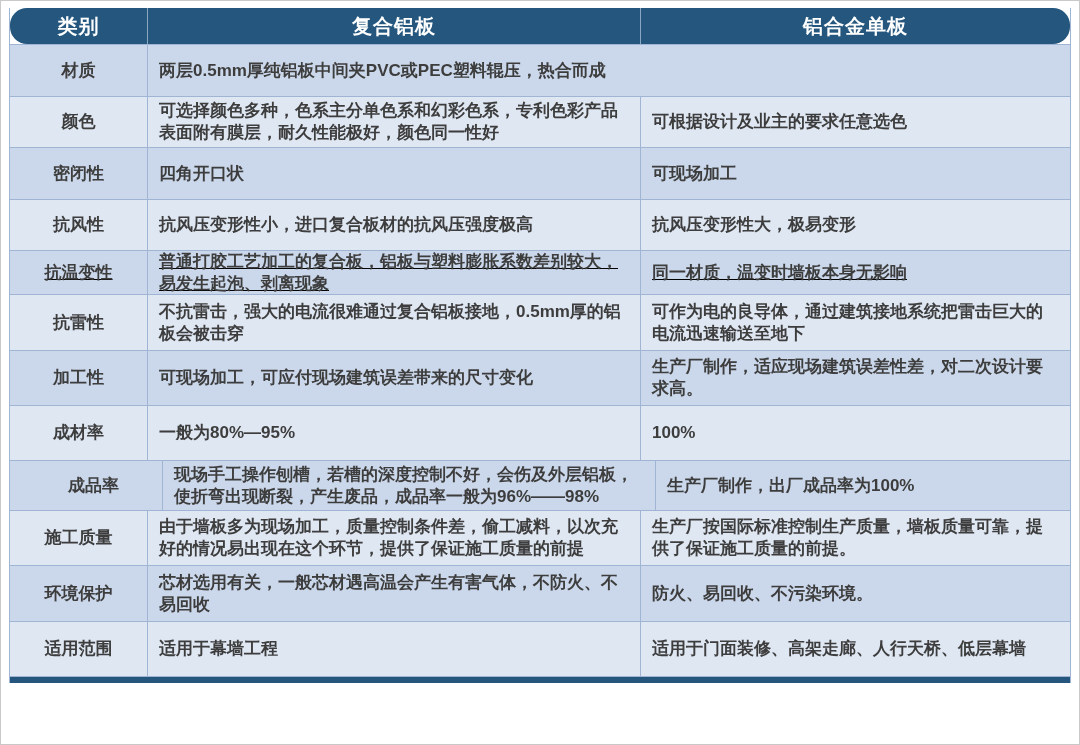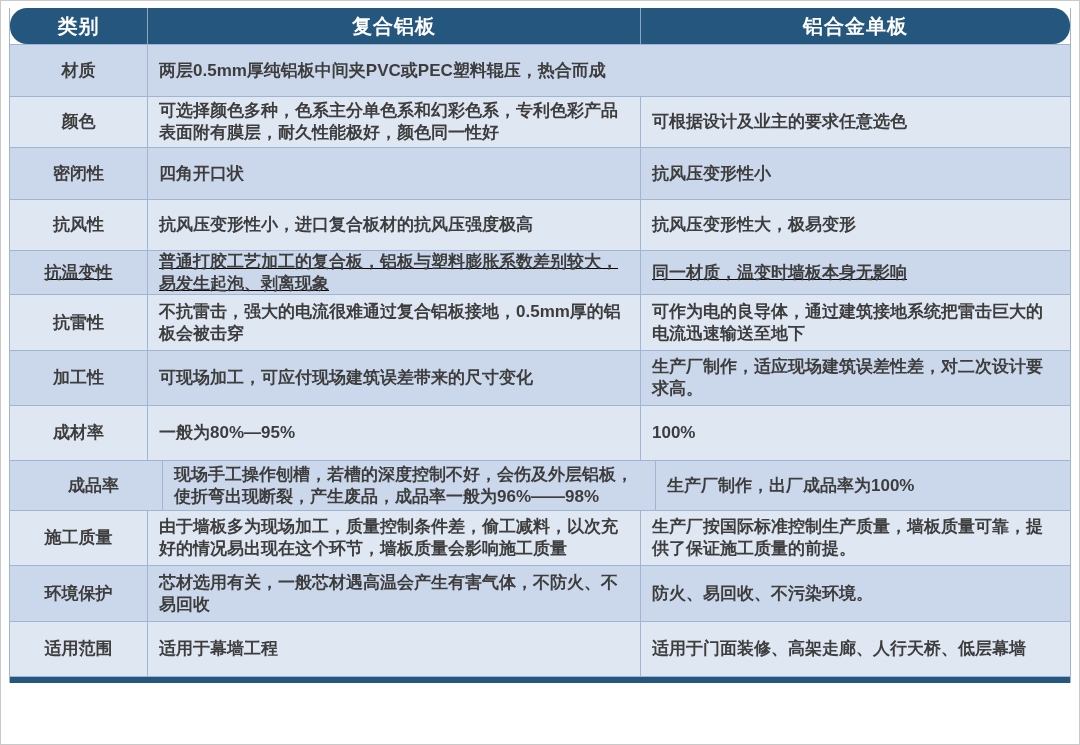--- a/index.html
+++ b/index.html
@@ -92,21 +92,21 @@
 
   <div class="trow">
     <div class="cell col-cat">颜色</div>
     <div class="cell col-comp">可选择颜色多种，色系主分单色系和幻彩色系，专利色彩产品表面附有膜层，耐久性能极好，颜色同一性好</div>
     <div class="cell col-single">可根据设计及业主的要求任意选色</div>
   </div>
 
   <div class="trow">
     <div class="cell col-cat">密闭性</div>
     <div class="cell col-comp">四角开口状</div>
-    <div class="cell col-single">抗风压变形性小</div>
+    <div class="cell col-single">可现场加工</div>
   </div>
 
   <div class="trow">
     <div class="cell col-cat">抗风性</div>
     <div class="cell col-comp">抗风压变形性小，进口复合板材的抗风压强度极高</div>
     <div class="cell col-single">抗风压变形性大，极易变形</div>
   </div>
 
   <div class="trow">
     <div class="cell col-cat">抗温变性</div>
@@ -133,21 +133,21 @@
   </div>
 
   <div class="trow">
     <div class="cell col-cat">成品率</div>
     <div class="cell col-comp">现场手工操作刨槽，若槽的深度控制不好，会伤及外层铝板，使折弯出现断裂，产生废品，成品率一般为96%——98%</div>
     <div class="cell col-single">生产厂制作，出厂成品率为100%</div>
   </div>
 
   <div class="trow">
     <div class="cell col-cat">施工质量</div>
-    <div class="cell col-comp">由于墙板多为现场加工，质量控制条件差，偷工减料，以次充好的情况易出现在这个环节，墙板质量会影响施工质量</div>
+    <div class="cell col-comp">由于墙板多为现场加工，质量控制条件差，偷工减料，以次充好的情况易出现在这个环节，提供了保证施工质量的前提</div>
     <div class="cell col-single">生产厂按国际标准控制生产质量，墙板质量可靠，提供了保证施工质量的前提。</div>
   </div>
 
   <div class="trow">
     <div class="cell col-cat">环境保护</div>
     <div class="cell col-comp">芯材选用有关，一般芯材遇高温会产生有害气体，不防火、不易回收</div>
     <div class="cell col-single">防火、易回收、不污染环境。</div>
   </div>
 
   <div class="trow">

